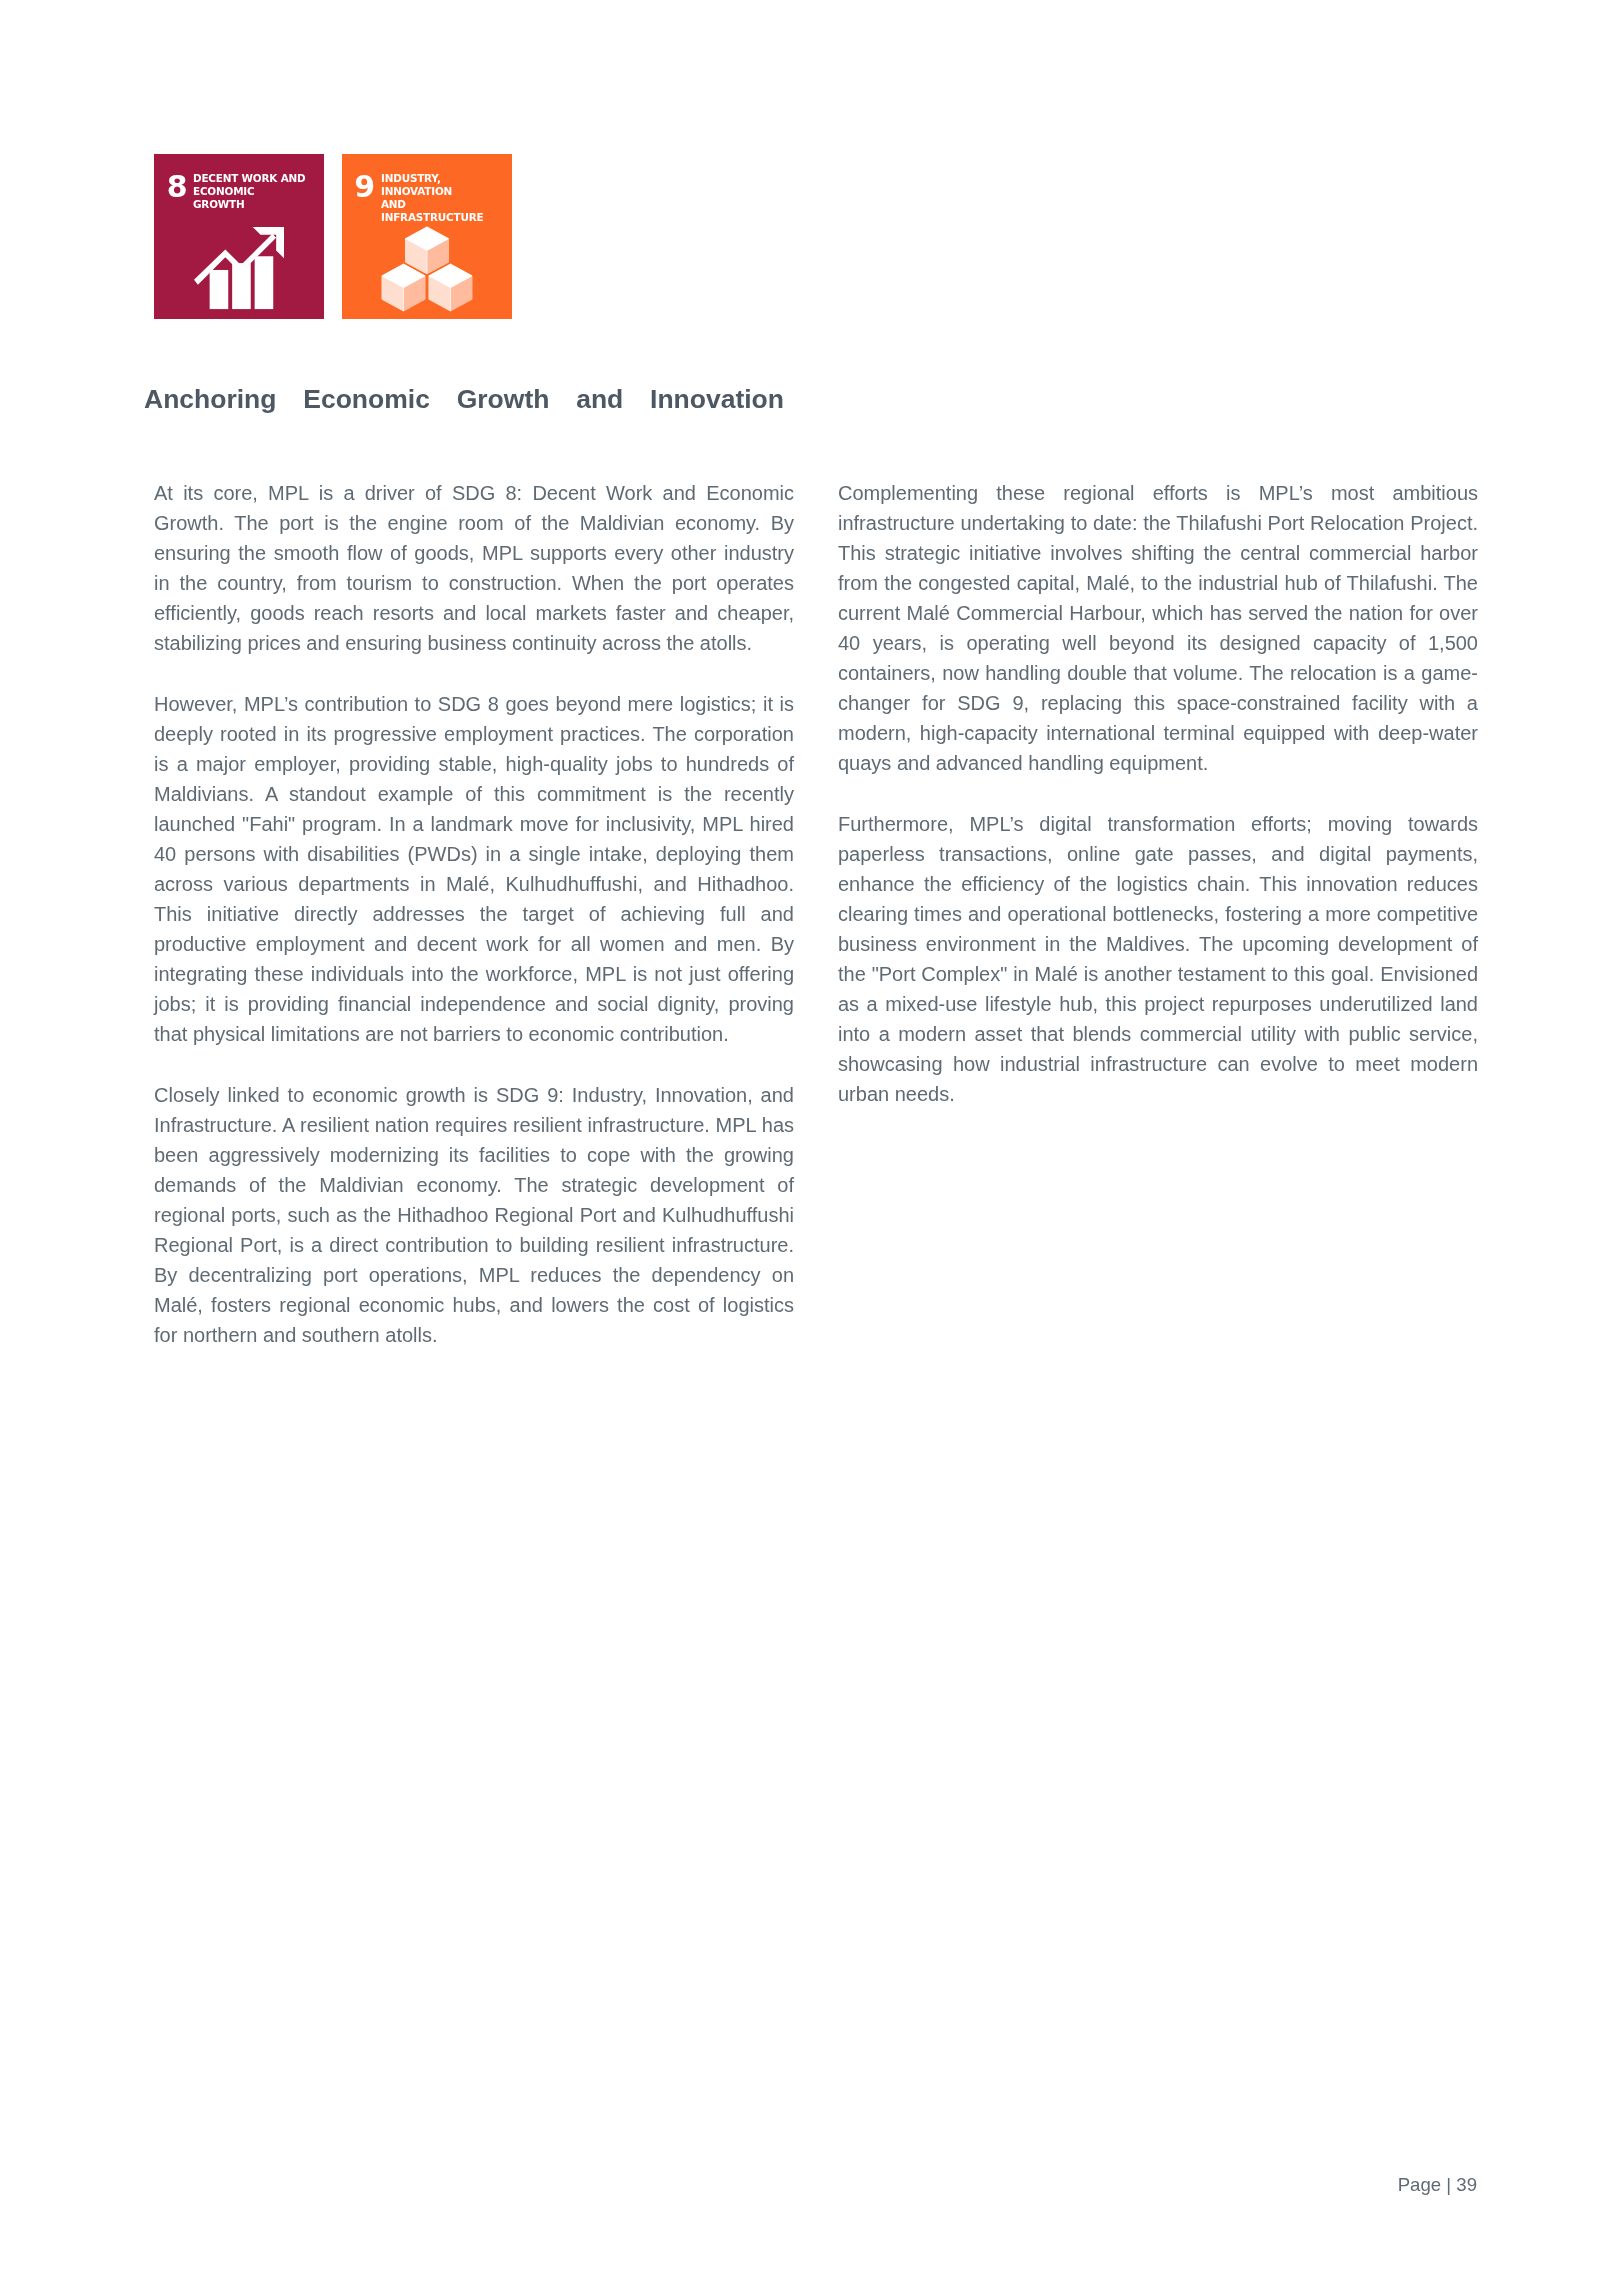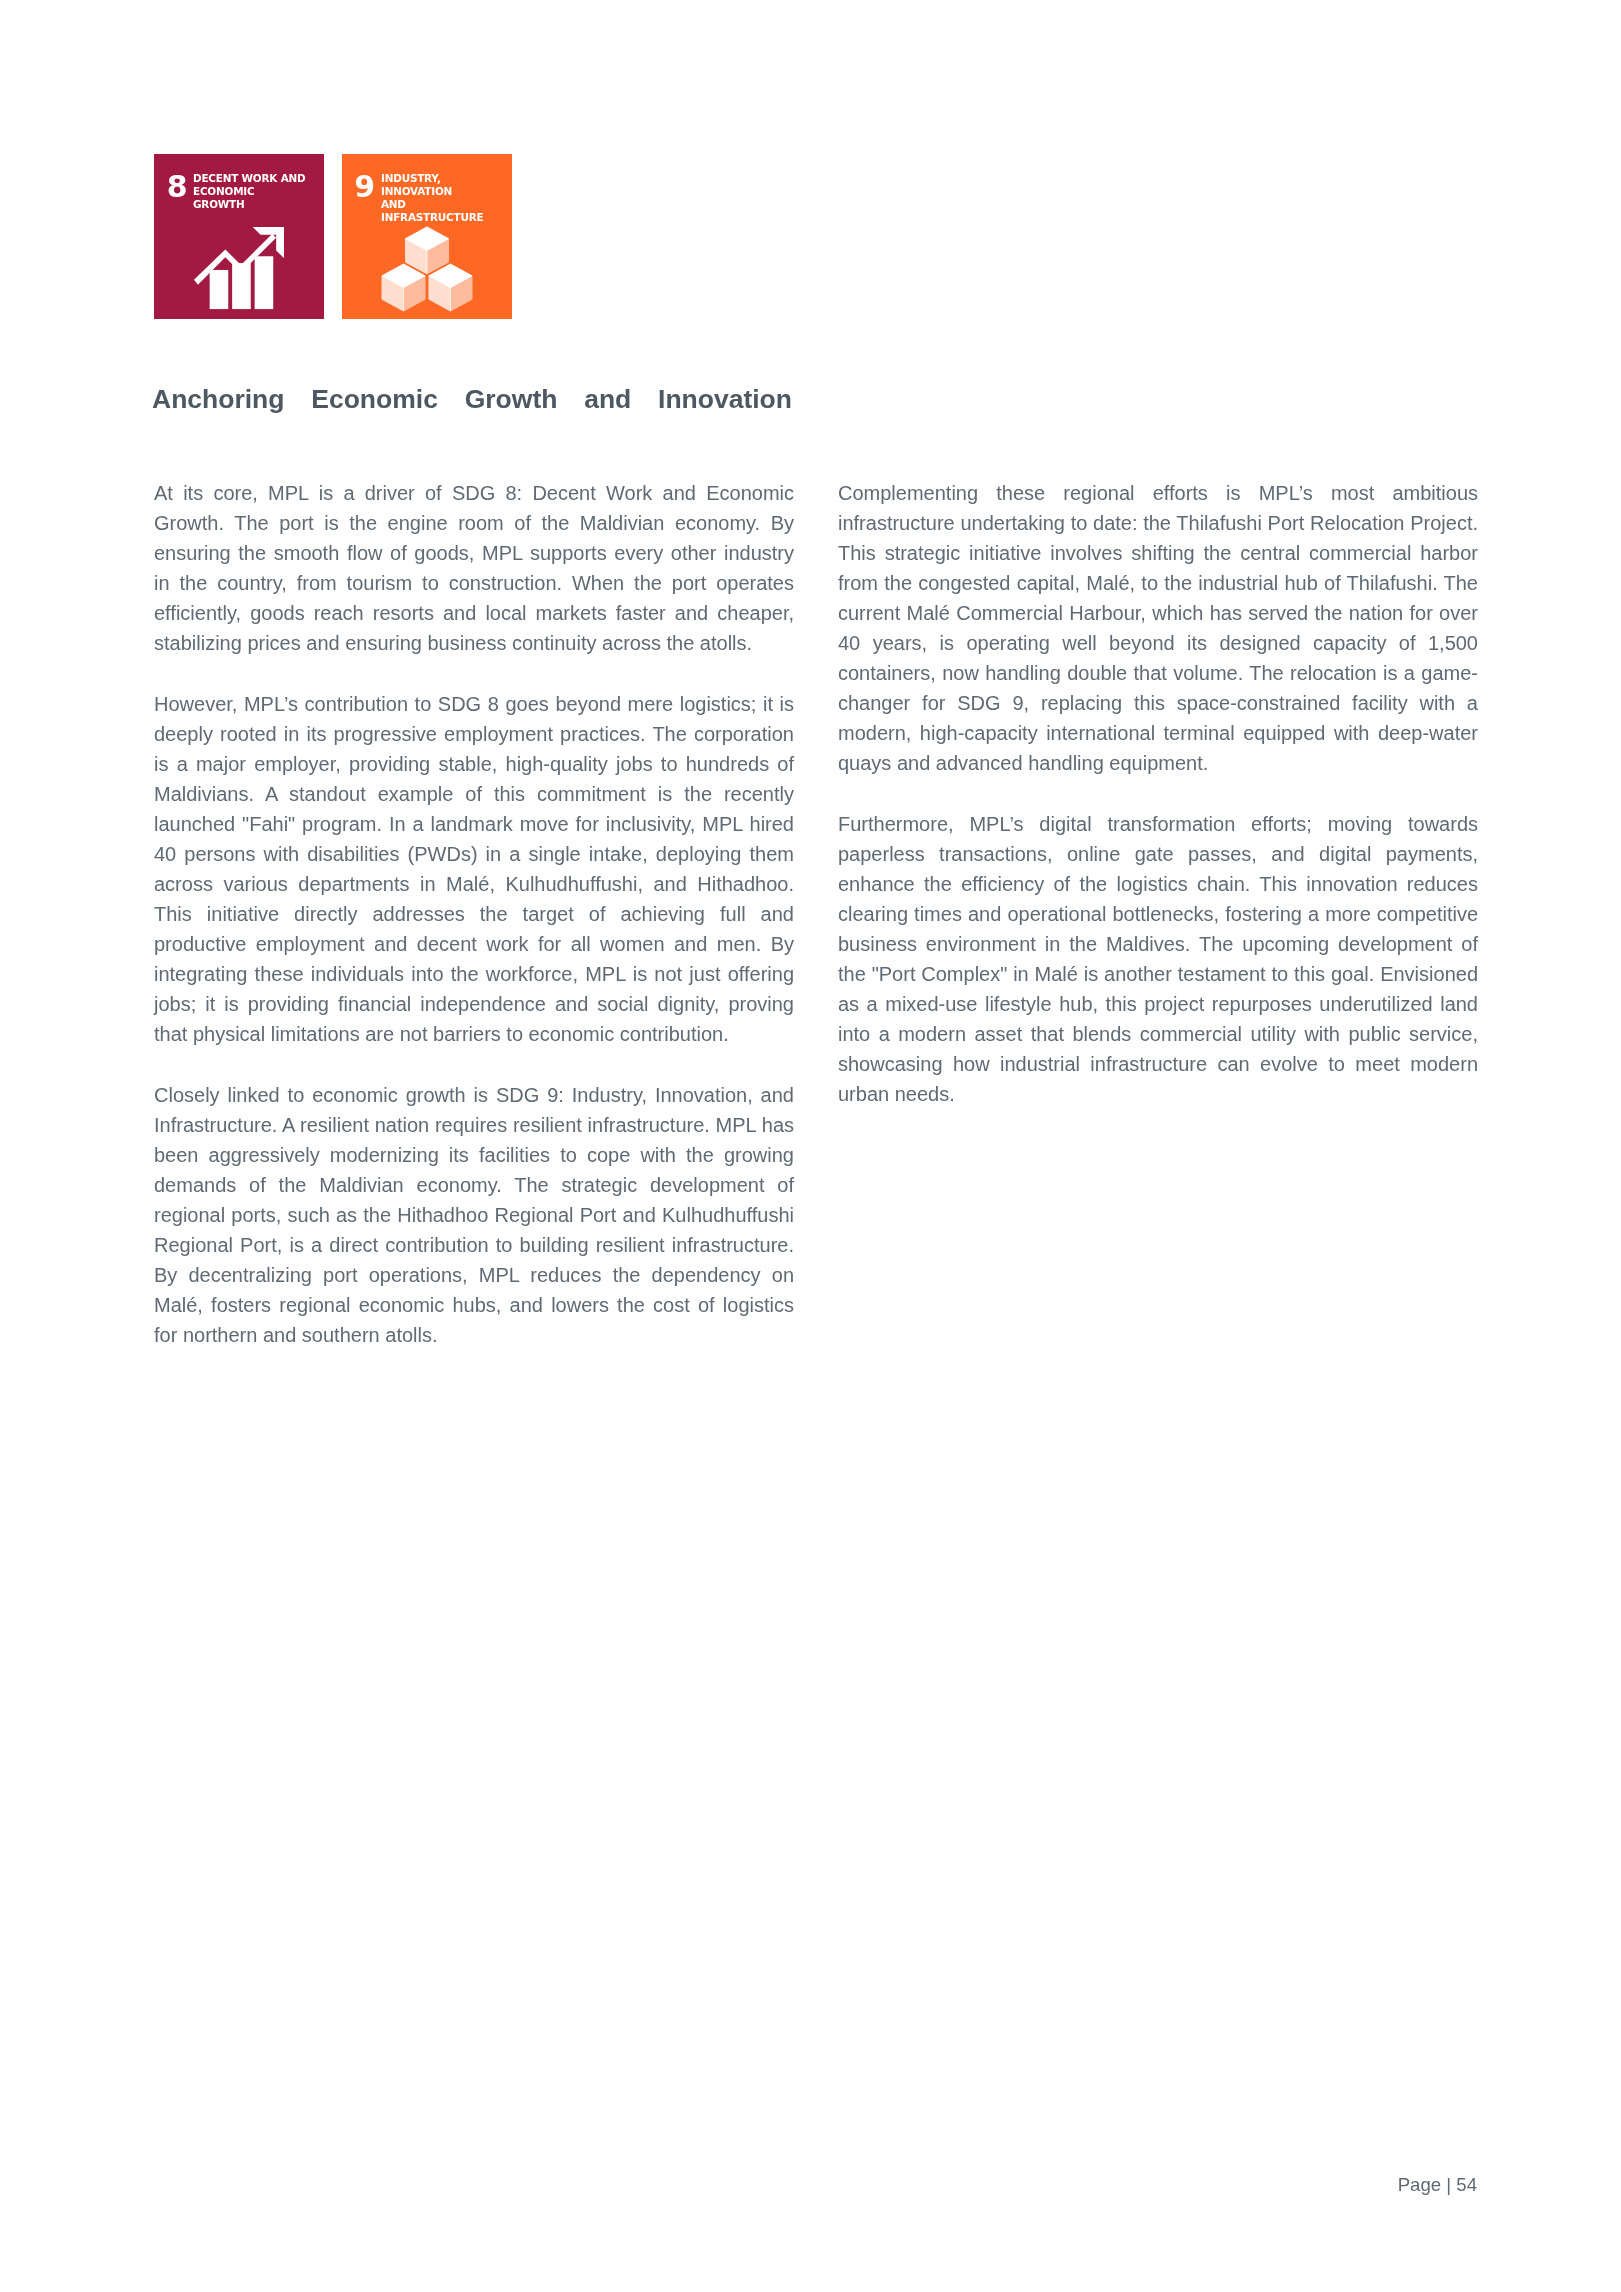--- a/index.html
+++ b/index.html
@@ -74,21 +74,21 @@
     height: 94px;
     display: flex;
     align-items: center;
     justify-content: center;
   }
   .sdg-art svg { display: block; }
 
   
   .section-heading {
     position: absolute;
-    left: 152px;
+    left: 144px;
     top: 360px;
     width: 640px;
     color: #4d5862;
     font-size: 26.5px;
     line-height: 43px;
     font-weight: bold;
     text-align: justify;
     text-align-last: left;
   }
   .section-heading .ln { display: block; }
@@ -184,16 +184,16 @@
     <p>At its core, MPL is a driver of SDG 8: Decent Work and Economic Growth. The port is the engine room of the Maldivian economy. By ensuring the smooth flow of goods, MPL supports every other industry in the country, from tourism to construction. When the port operates efficiently, goods reach resorts and local markets faster and cheaper, stabilizing prices and ensuring business continuity across the atolls.</p>
     <p>However, MPL’s contribution to SDG 8 goes beyond mere logistics; it is deeply rooted in its progressive employment practices. The corporation is a major employer, providing stable, high-quality jobs to hundreds of Maldivians. A standout example of this commitment is the recently launched "Fahi" program. In a landmark move for inclusivity, MPL hired 40 persons with disabilities (PWDs) in a single intake, deploying them across various departments in Malé, Kulhudhuffushi, and Hithadhoo. This initiative directly addresses the target of achieving full and productive employment and decent work for all women and men. By integrating these individuals into the workforce, MPL is not just offering jobs; it is providing financial independence and social dignity, proving that physical limitations are not barriers to economic contribution.</p>
     <p>Closely linked to economic growth is SDG 9: Industry, Innovation, and Infrastructure. A resilient nation requires resilient infrastructure. MPL has been aggressively modernizing its facilities to cope with the growing demands of the Maldivian economy. The strategic development of regional ports, such as the Hithadhoo Regional Port and Kulhudhuffushi Regional Port, is a direct contribution to building resilient infrastructure. By decentralizing port operations, MPL reduces the dependency on Malé, fosters regional economic hubs, and lowers the cost of logistics for northern and southern atolls.</p>
   </div>
 
   <div class="col col-right">
     <p>Complementing these regional efforts is MPL’s most ambitious infrastructure undertaking to date: the Thilafushi Port Relocation Project. This strategic initiative involves shifting the central commercial harbor from the congested capital, Malé, to the industrial hub of Thilafushi. The current Malé Commercial Harbour, which has served the nation for over 40 years, is operating well beyond its designed capacity of 1,500 containers, now handling double that volume. The relocation is a game-changer for SDG 9, replacing this space-constrained facility with a modern, high-capacity international terminal equipped with deep-water quays and advanced handling equipment.</p>
     <p>Furthermore, MPL’s digital transformation efforts; moving towards paperless transactions, online gate passes, and digital payments, enhance the efficiency of the logistics chain. This innovation reduces clearing times and operational bottlenecks, fostering a more competitive business environment in the Maldives. The upcoming development of the "Port Complex" in Malé is another testament to this goal. Envisioned as a mixed-use lifestyle hub, this project repurposes underutilized land into a modern asset that blends commercial utility with public service, showcasing how industrial infrastructure can evolve to meet modern urban needs.</p>
   </div>
 
-  <div class="footer">Page | 54</div>
+  <div class="footer">Page | 39</div>
 
 </div>
 
 
 </body></html>

